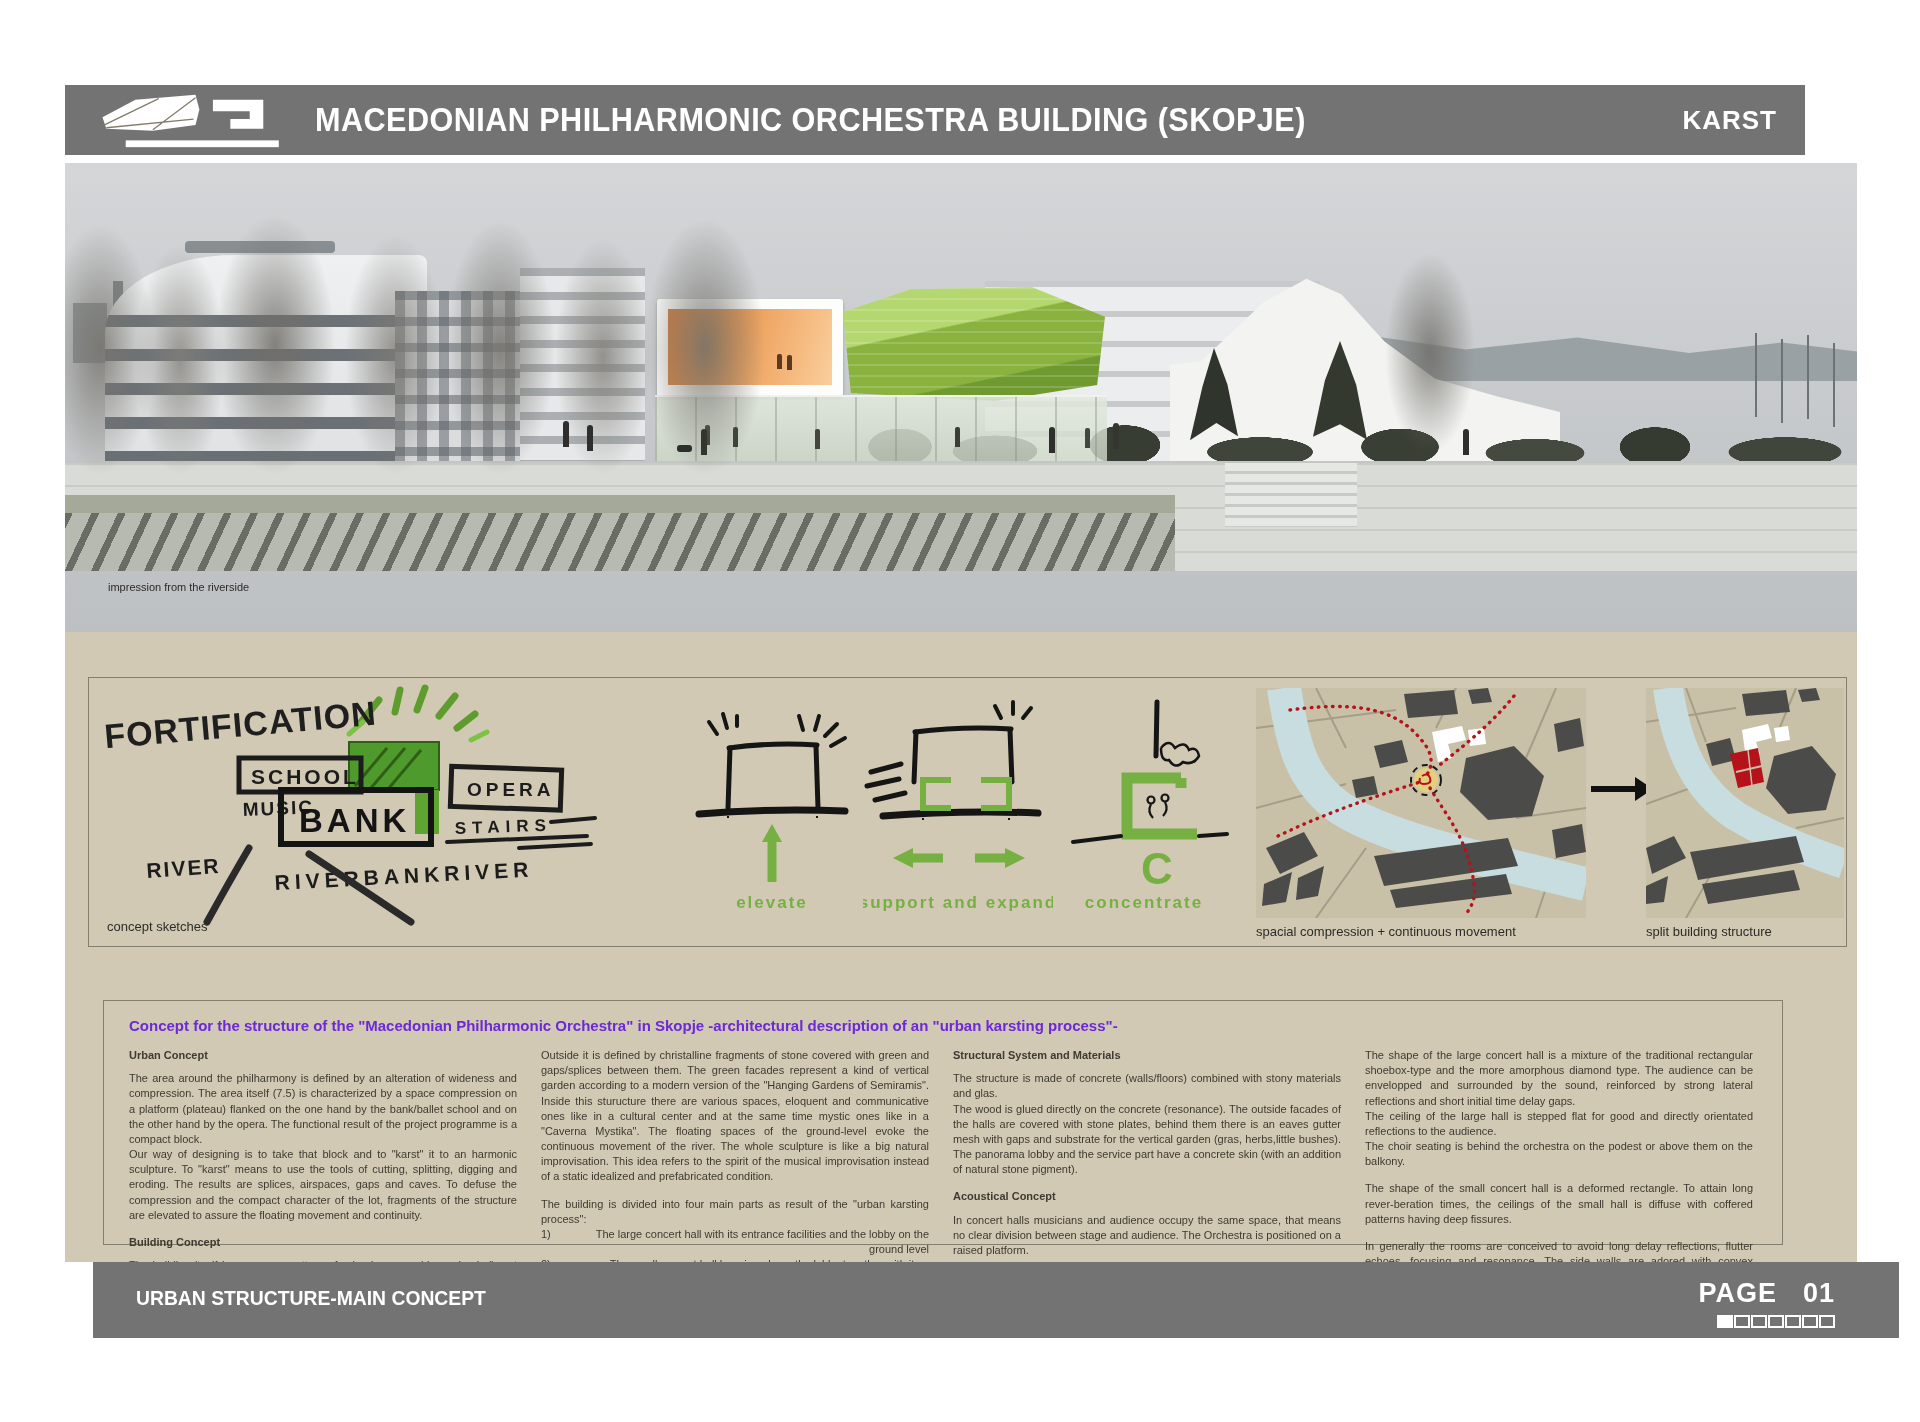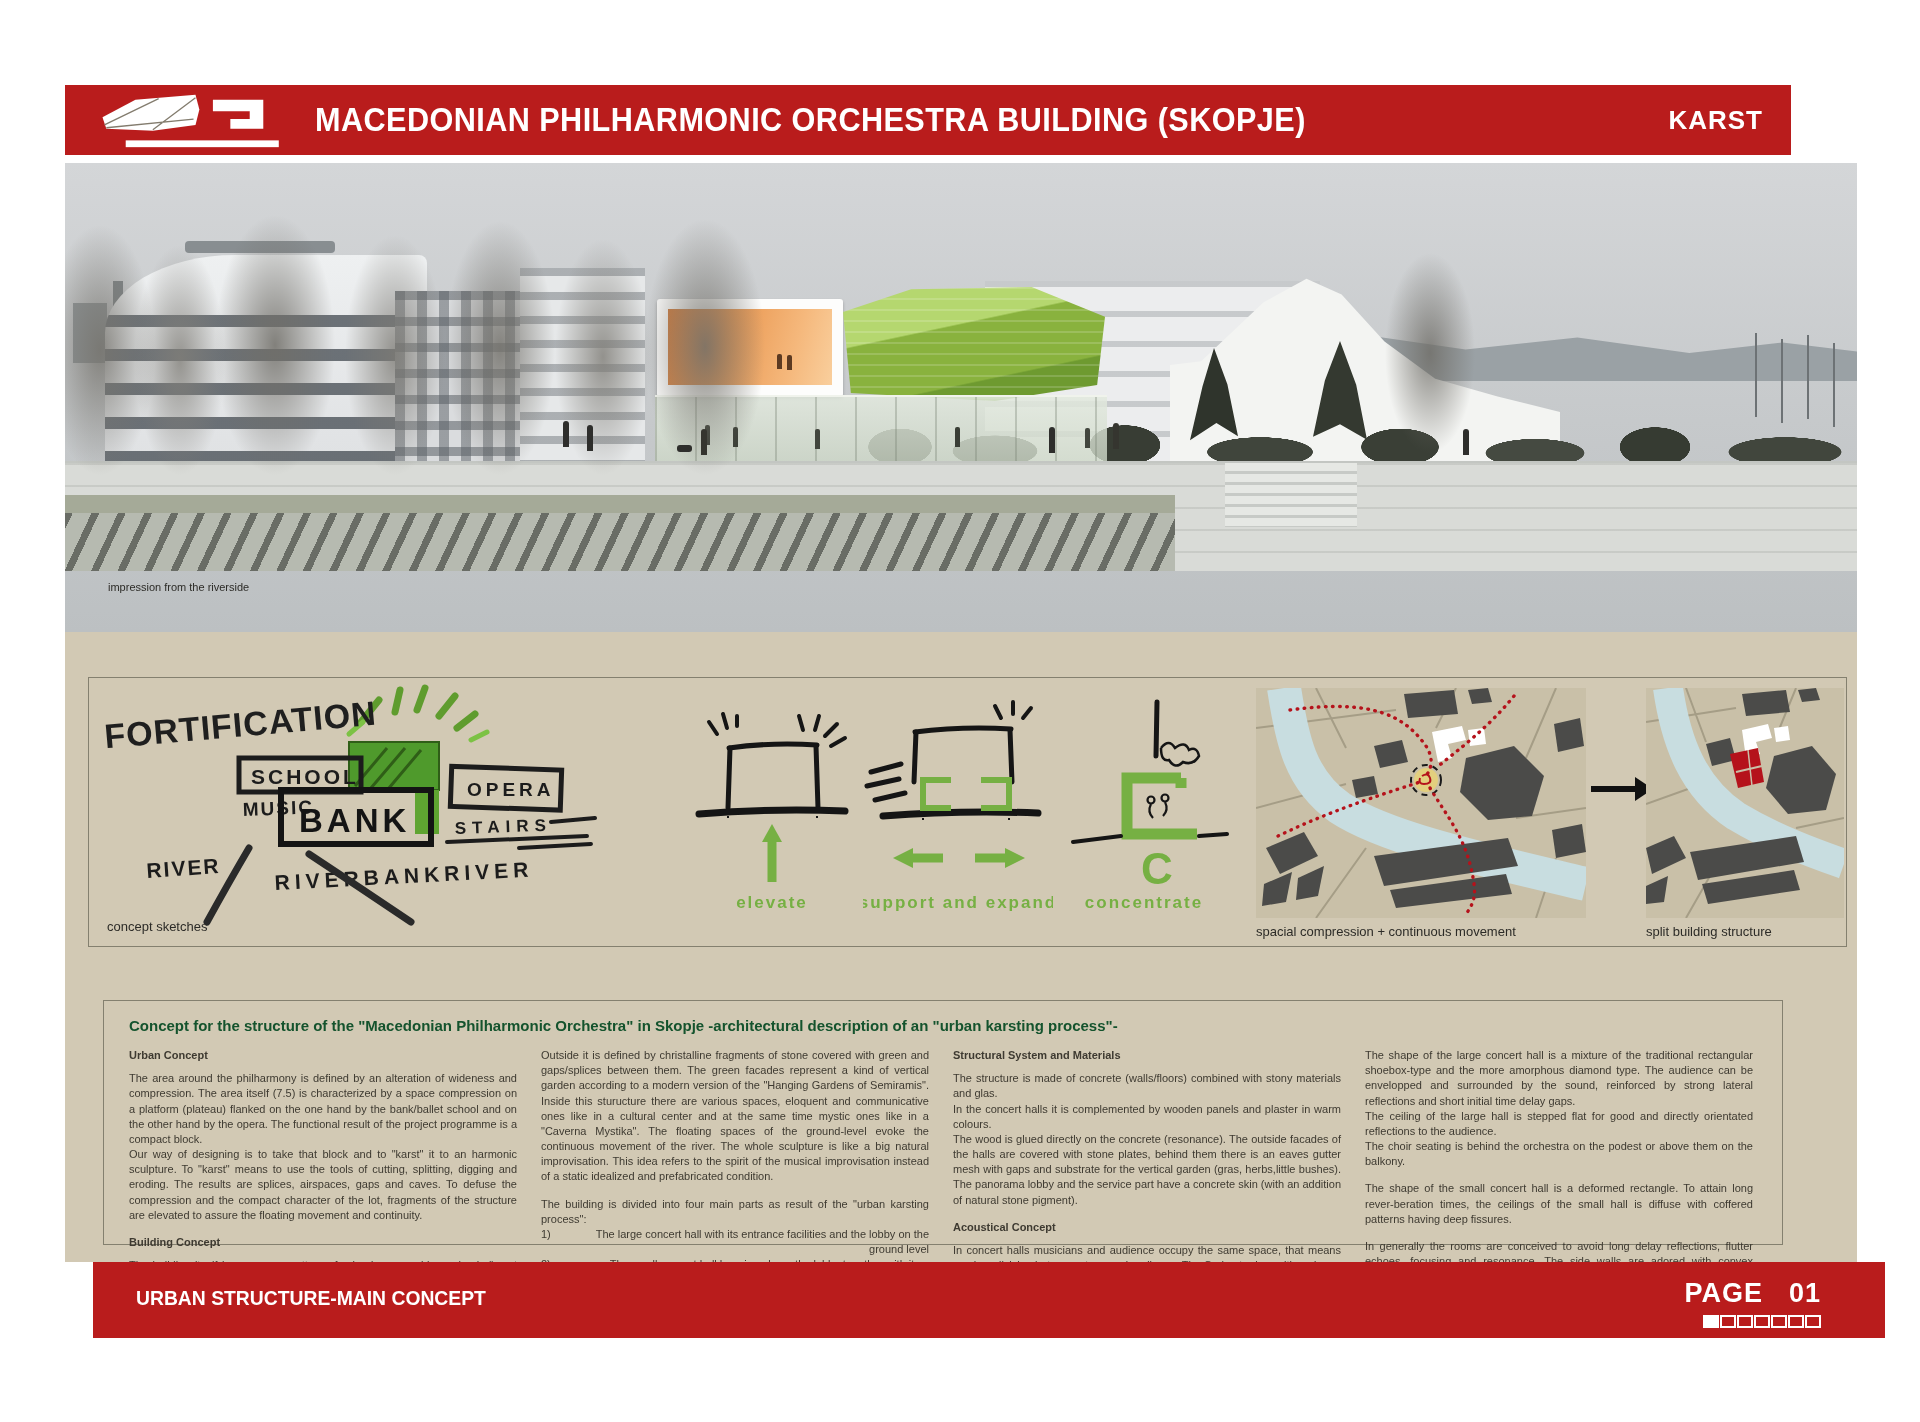--- a/index.html
+++ b/index.html
@@ -1,19 +1,19 @@
 <!DOCTYPE html>
 <html><head>
 <meta charset="utf-8">
 <style>
   html,body{margin:0;padding:0;background:#fff;}
   .page{position:relative;width:1920px;height:1422px;background:#fff;overflow:hidden;
         font-family:"Liberation Sans",sans-serif;}
   
-  .band{position:absolute;background:#b91c1c;}
+  .band{position:absolute;background:#737373;padding-left:14px;}
   .header-band{left:65px;top:85px;width:1726px;height:70px;}
   .logo{position:absolute;left:30px;top:5px;width:230px;height:62px;}
   .title{position:absolute;left:250px;top:15px;color:#fff;font-size:34px;font-weight:bold;
          white-space:nowrap;transform:scaleX(.9);transform-origin:left center;letter-spacing:.5px;}
   .brand{position:absolute;right:28px;top:20px;color:#fff;font-size:26px;font-weight:bold;letter-spacing:1px;}
   
   .pano{position:absolute;left:65px;top:163px;width:1792px;height:469px;overflow:hidden;
         background:linear-gradient(#d4d6d8 0%,#c6c9cb 55%,#bcc0c2 100%);}
   .pano *{position:absolute;}
   .mountains{left:860px;top:148px;width:932px;height:70px;background:#9aa1a5;
@@ -100,21 +100,21 @@
   .map{position:absolute;top:10px;height:230px;}
   .map1{left:1167px;width:330px;} .map2{left:1557px;width:198px;}
   .map-cap{position:absolute;top:246px;font-size:13px;color:#2c2b27;}
   .mc1{left:1167px;} .mc2{left:1557px;}
   .arrow-mid{position:absolute;left:1502px;top:108px;width:44px;height:6px;background:#111;}
   .arrow-mid:after{content:"";position:absolute;left:44px;top:-9px;border-left:18px solid #111;
      border-top:12px solid transparent;border-bottom:12px solid transparent;}
   
   .txt-panel{position:absolute;left:103px;top:1000px;width:1680px;height:245px;border:1px solid #84806f;
      box-sizing:border-box;padding:16px 25px;color:#3e3a31;}
-  .txt-head{font-size:15px;font-weight:bold;color:#14532d;margin-bottom:14px;}
+  .txt-head{font-size:15px;font-weight:bold;color:#6d28d9;margin-bottom:14px;}
   .cols{display:flex;gap:24px;}
   .col{width:388px;font-size:11px;line-height:1.38;text-align:justify;}
   .col b{display:block;margin:0 0 8px 0;}
   .col .gap{height:12px;}
   .li{display:flex;} .li .n{flex:none;width:34px;} .li .t{flex:1;text-align:right;}
   
   .footer-band{left:65px;top:1262px;width:1792px;height:76px;margin-left:28px;}
   .foot-title{position:absolute;left:43px;top:24px;color:#fff;font-size:21px;font-weight:bold;
      transform:scaleX(.92);transform-origin:left center;white-space:nowrap;}
   .page-wrap{position:absolute;right:64px;top:16px;text-align:right;color:#fff;}
@@ -372,21 +372,20 @@
           <span class="t">...monitoring panorama-lobby defining the main entrance and framing a fascinating view to the riverside</span>
         </div>
         <div class="li">
           <span class="n">4)</span>
           <span class="t">the functional service-part in the northeast</span>
         </div>
       </div>
       <div class="col">
         <b>Structural System and Materials</b>
         <div>The structure is made of concrete (walls/floors) combined with stony materials and glas.</div>
-        <div>In the concert halls it is complemented by wooden panels and plaster in warm colours.</div>
         <div>The wood is glued directly on the concrete (resonance). The outside facades of the halls are covered with stone plates, behind them there is an eaves gutter mesh with gaps and substrate for the vertical garden (gras, herbs,little bushes). The panorama lobby and the service part have a concrete skin (with an addition of natural stone pigment).</div>
         <div class="gap"></div>
         <b>Acoustical Concept</b>
         <div>In concert halls musicians and audience occupy the same space, that means no clear division between stage and audience. The Orchestra is positioned on a raised platform.</div>
       </div>
       <div class="col">
         <div>The shape of the large concert hall is a mixture of the traditional rectangular shoebox-type and the more amorphous diamond type. The audience can be envelopped and surrounded by the sound, reinforced by strong lateral reflections and short initial time delay gaps.</div>
         <div>The ceiling of the large hall is stepped flat for good and directly orientated reflections to the audience.</div>
         <div>The choir seating is behind the orchestra on the podest or above them on the balkony.</div>
         <div class="gap"></div>

